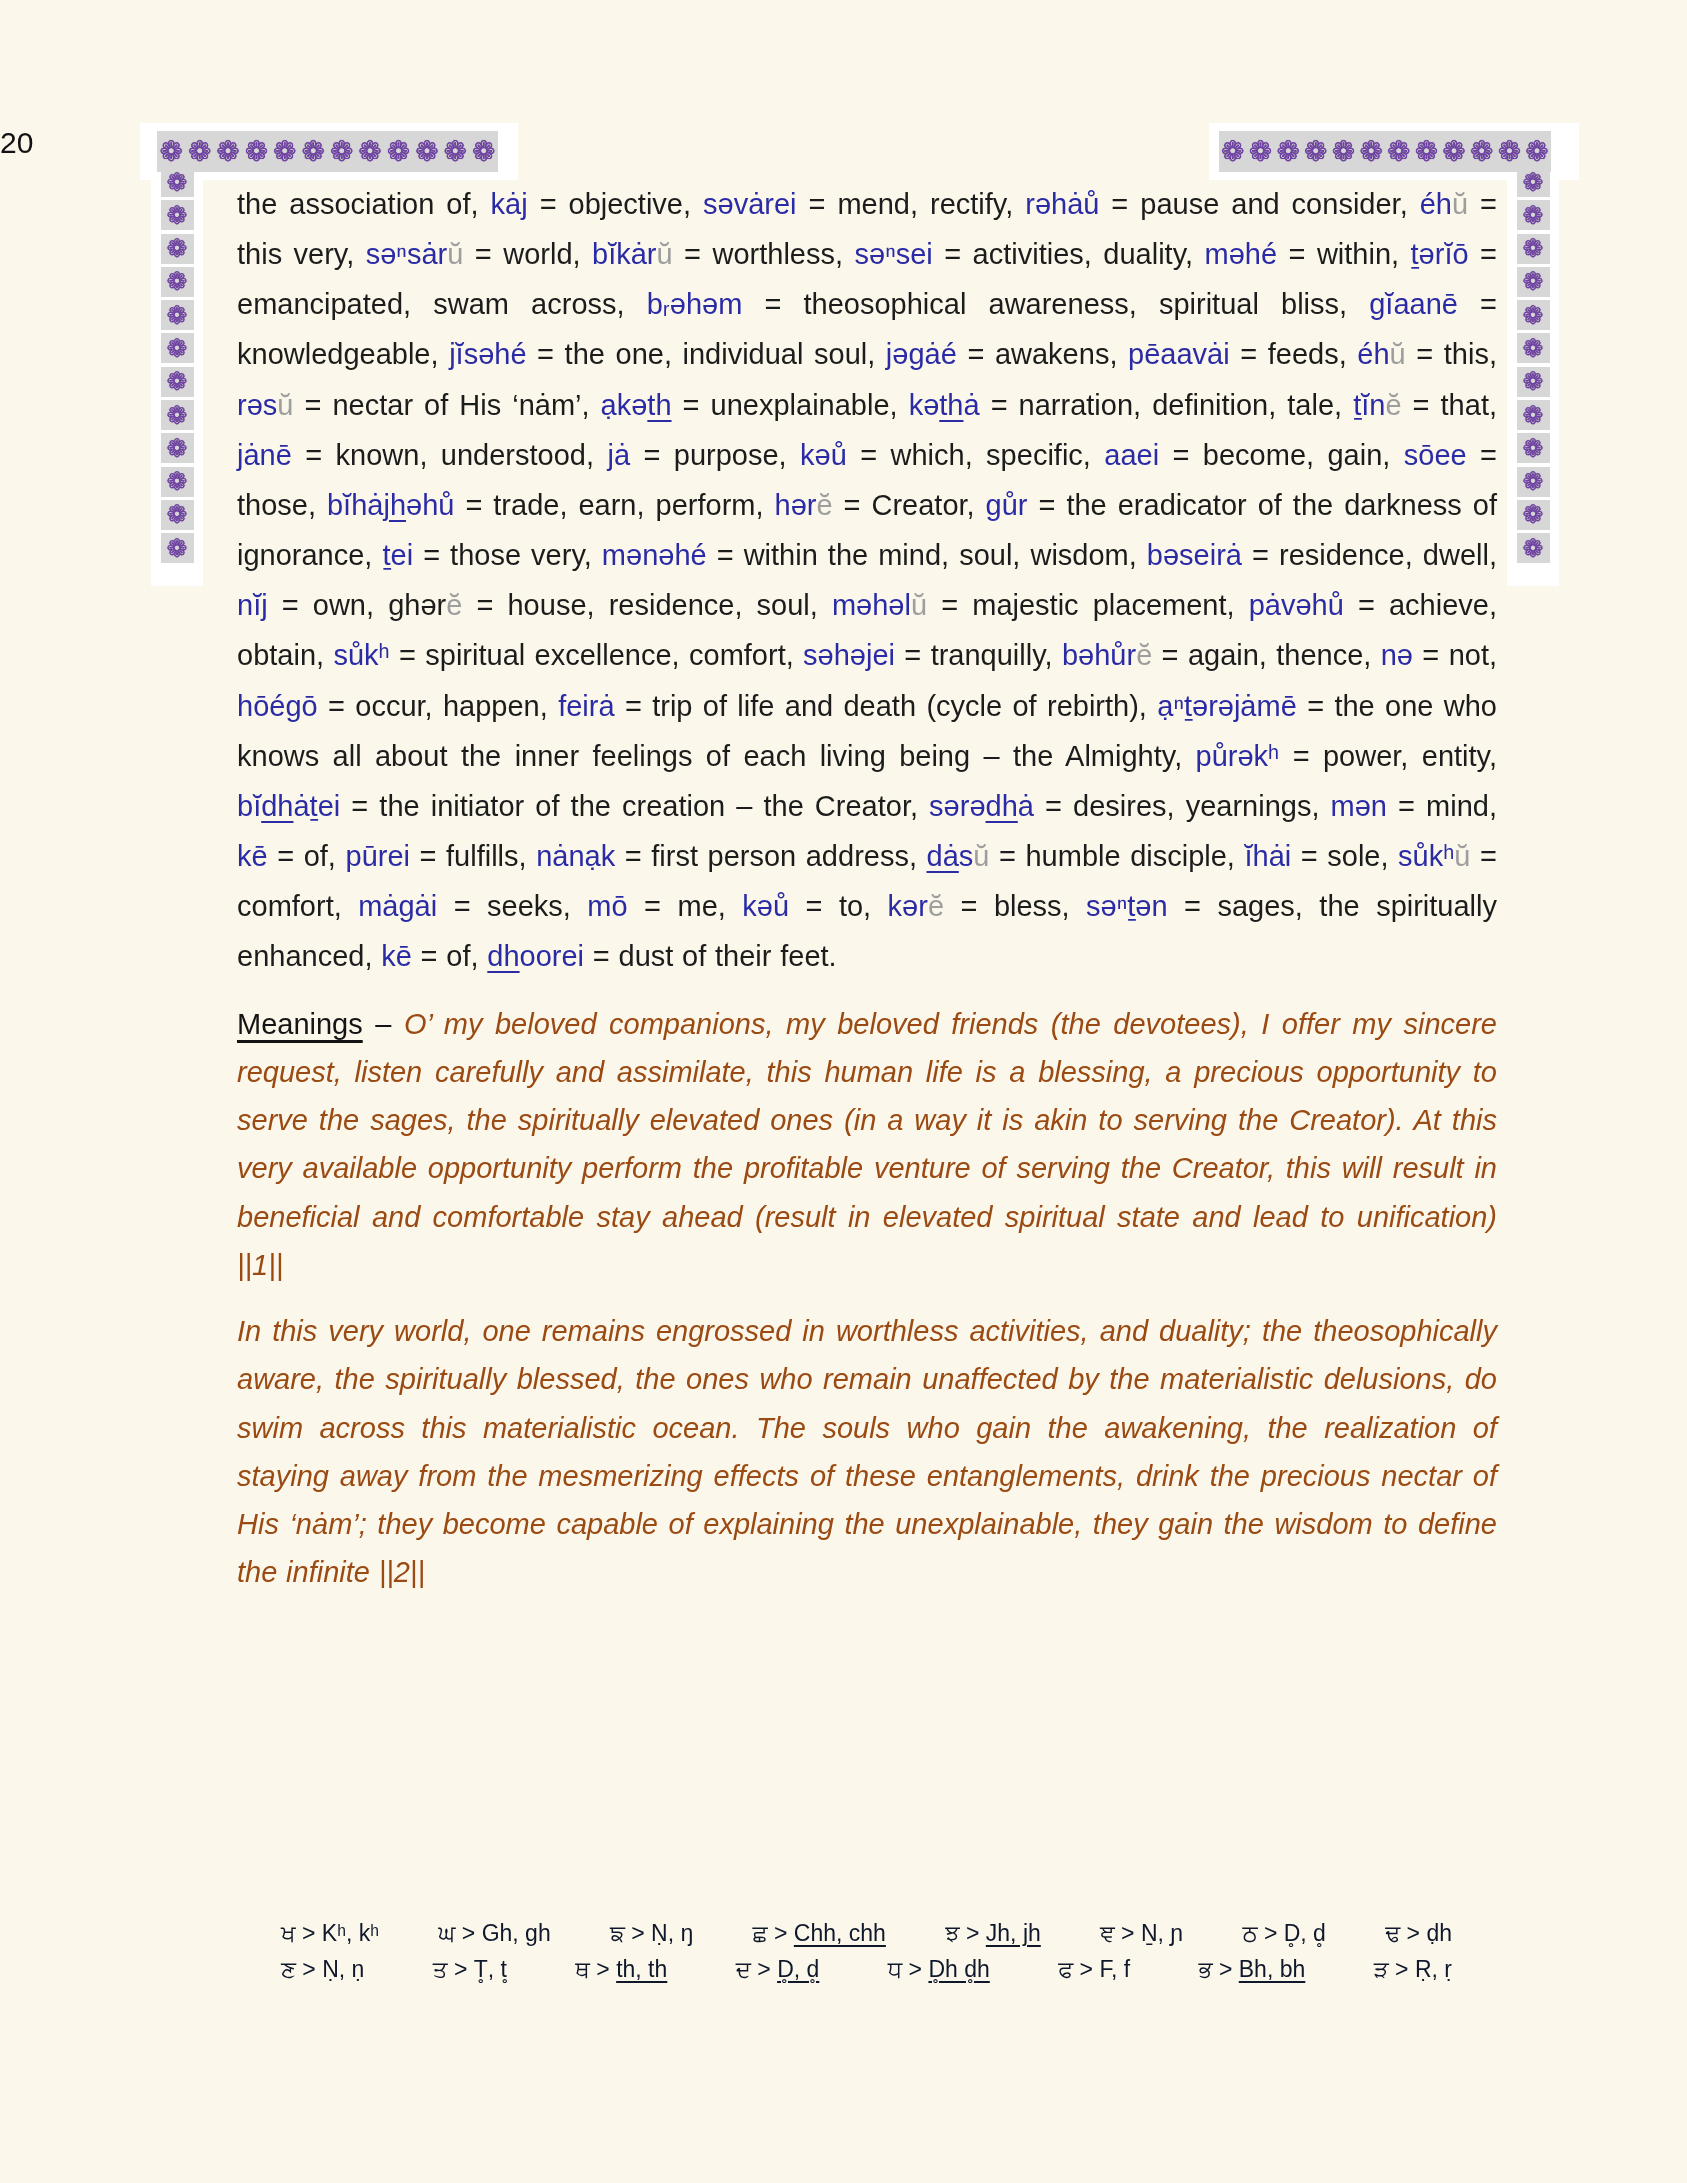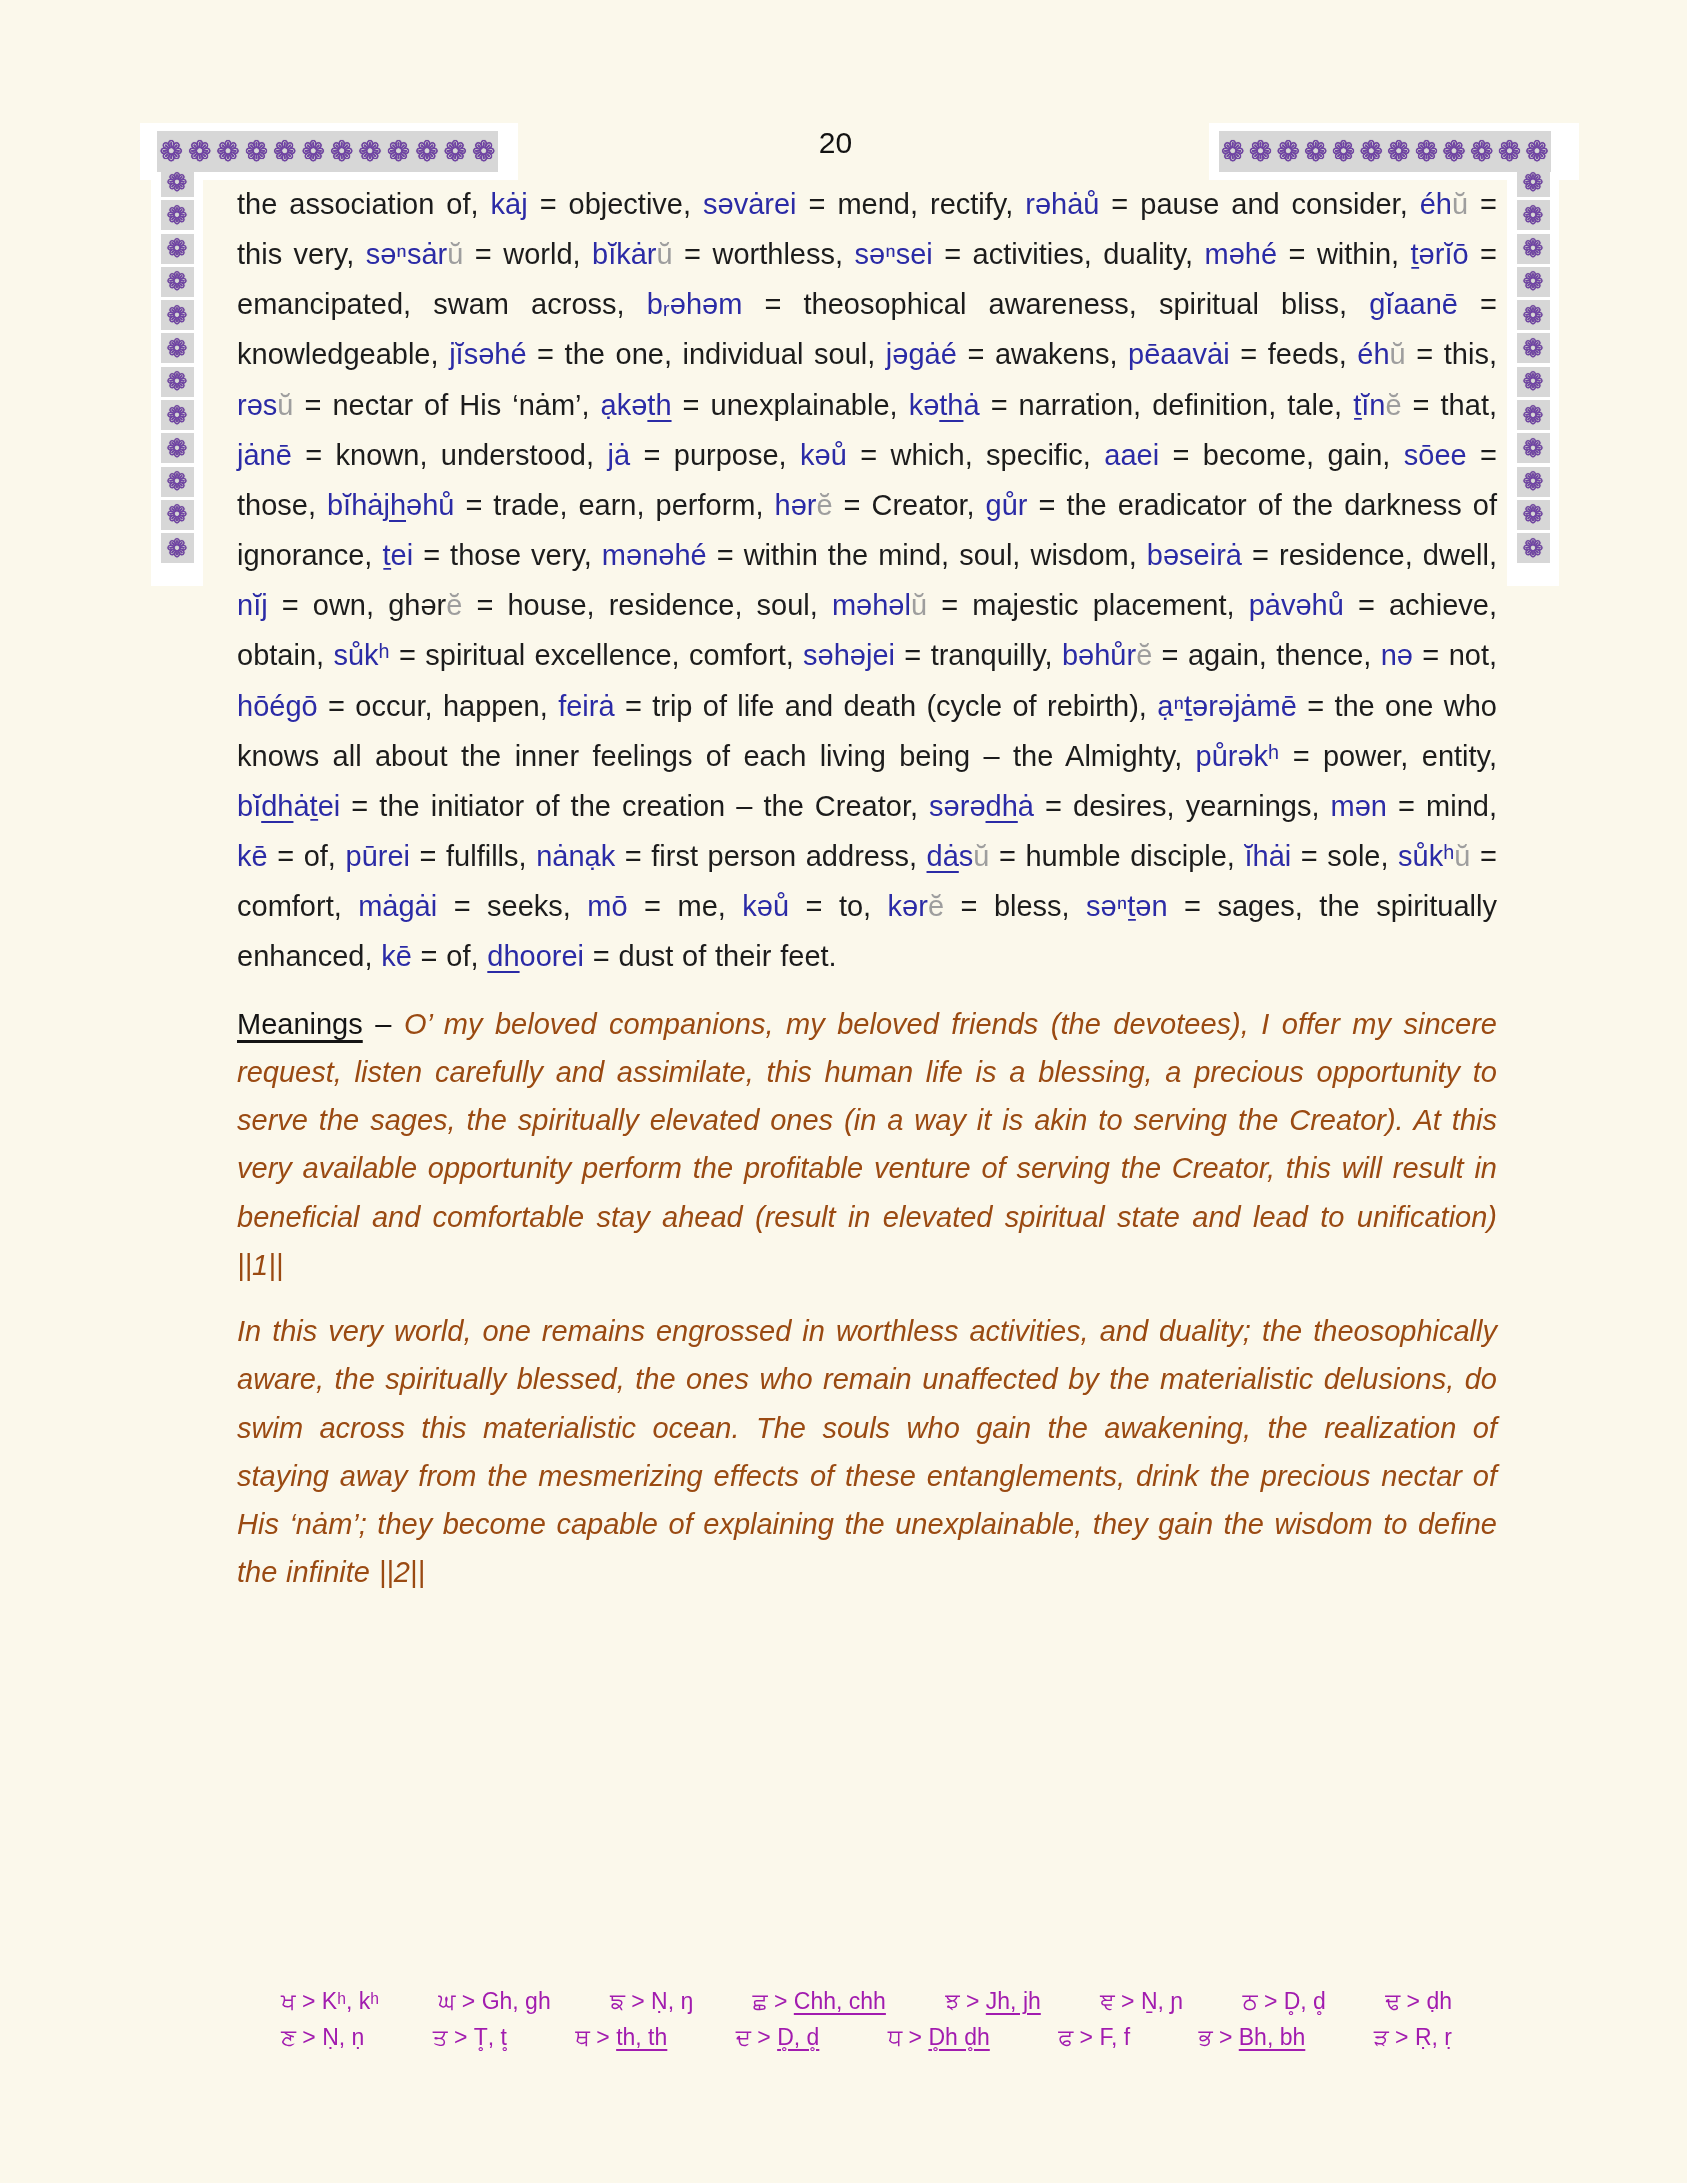--- a/index.html
+++ b/index.html
@@ -34,21 +34,21 @@
   .col-left  { left:160px; }
   .col-right { left:1516px; }
   .cell {
     width:33px; height:30px; background:#D7D7D7;
     display:flex; align-items:center; justify-content:center;
   }
   .cell .flower { font-size:25px; }
 
   .page-number {
     position:absolute; left:0; right:16px; top:126px;
-    text-align:center; font-size:30px; color:#121212;
+    font-size:30px; color:#121212;
   }
 
   .content {
     position:absolute; left:237px; top:179px; width:1260px;
   }
   .glossary {
     font-size:29px; line-height:1.73; text-align:justify;
     color:#1C1C1C; word-spacing:0.7px;
   }
   .blue { color:#2B2BA6; }
@@ -59,22 +59,22 @@
     font-size:29px; line-height:1.66; text-align:justify;
     color:#9A4A12; font-style:italic; margin-top:18.5px; word-spacing:0.7px;
   }
   .meanings-label {
     color:#141414; font-style:normal;
     text-decoration:underline; text-underline-offset:6px; text-decoration-thickness:2.6px;margin-top:26px;
   }
   .meanings-sep { color:#141414; font-style:normal; }
 
   .guide {
-    position:absolute; left:281px; top:1988px; width:1171px;
-    color:#a21caf; font-size:23px;
+    position:absolute; left:281px; top:1920px; width:1171px;
+    color:#0f172a; font-size:23px;
   }
   .guide-row { display:flex; justify-content:space-between; }
   .guide-row + .guide-row { margin-top:9.3px;text-align:center; }
   .guide-item { white-space:nowrap; }
   .guide-item .ul { text-underline-offset:4px; text-decoration-thickness:1.7px; }
 </style>
 </head>
 <body>
 
 <div class="white-band band-tl"></div>

